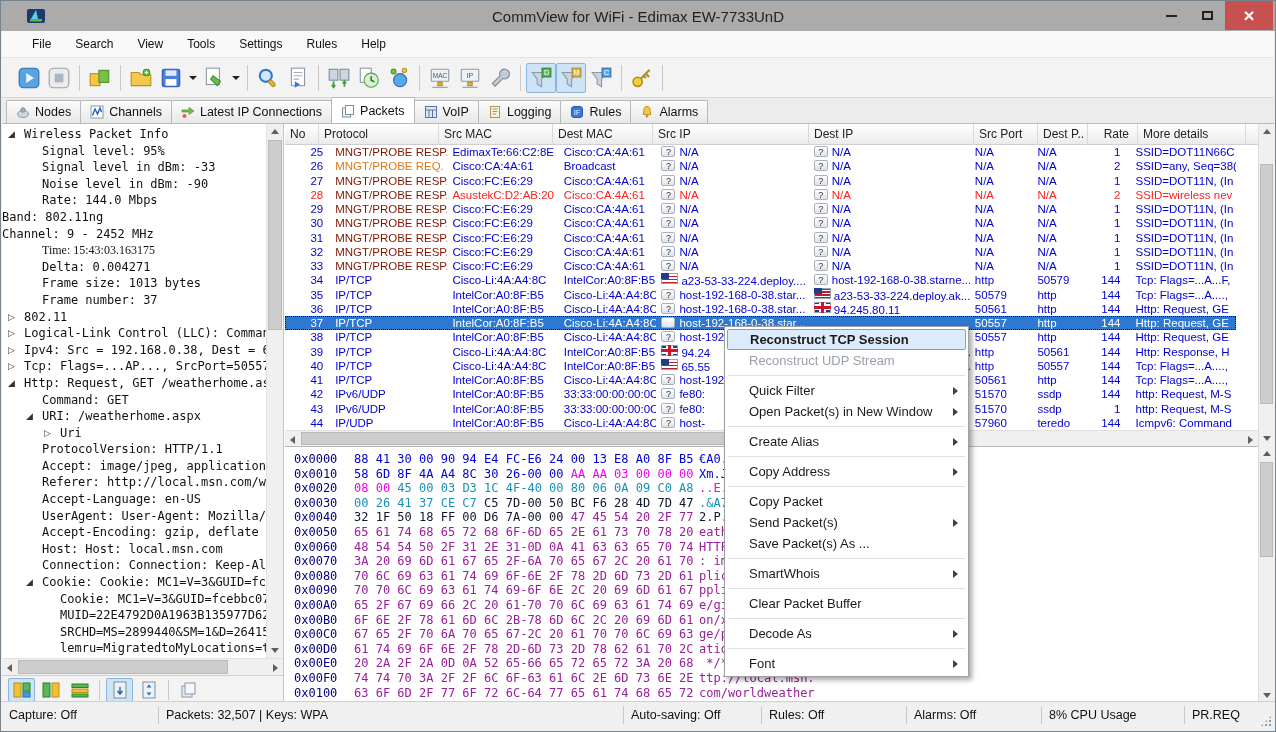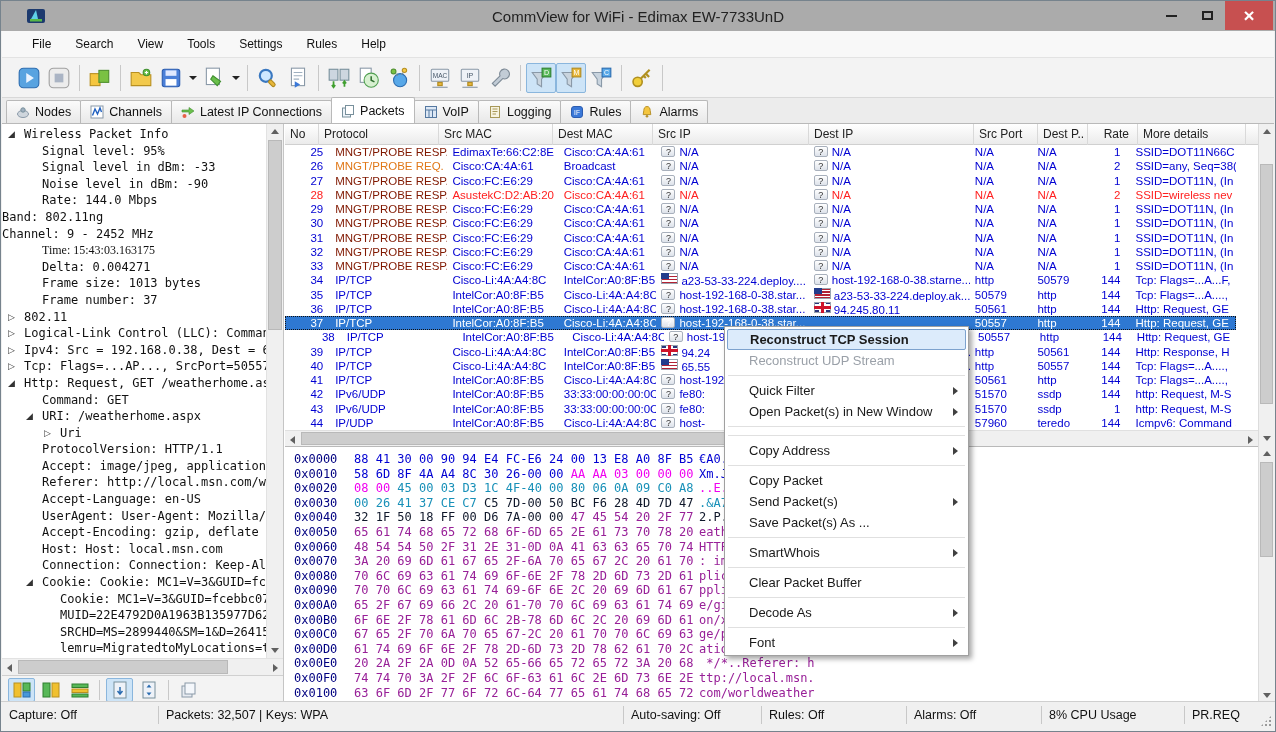--- a/index.html
+++ b/index.html
@@ -695,21 +695,21 @@
             <span class="cell c-smac" style="width: 114px;">IntelCor:A0:8F:B5</span>
             <span class="cell c-dmac" style="width: 100px;">Cisco-Li:4A:A4:8C</span>
             <span class="cell" style="width: 156px;"><span class="qmark">?</span>host-192-168-0-38.star...</span>
             <span class="cell" style="width: 165px;"></span>
             <span class="cell c-sport" style="width: 64px;">50557</span>
             <span class="cell c-dport" style="width: 50px;">http</span>
             <span class="cell c-rate" style="width: 50px;">144</span>
             <span class="cell c-details" style="width: 108px;">Http: Request, GE</span>
           </div>
           <div class="prow ">
-            <span class="cell c-no" style="width: 46px; margin-left: 12px;">38</span>
+            <span class="cell c-no" style="width: 46px;">38</span>
             <span class="cell c-proto" style="width: 120px;">IP/TCP</span>
             <span class="cell c-smac" style="width: 114px;">IntelCor:A0:8F:B5</span>
             <span class="cell c-dmac" style="width: 100px;">Cisco-Li:4A:A4:8C</span>
             <span class="cell" style="width: 156px;"><span class="qmark">?</span>host-192-168-0-38.star...</span>
             <span class="cell" style="width: 165px;"></span>
             <span class="cell c-sport" style="width: 64px;">50557</span>
             <span class="cell c-dport" style="width: 50px;">http</span>
             <span class="cell c-rate" style="width: 50px;">144</span>
             <span class="cell c-details" style="width: 108px;">Http: Request, GE</span>
           </div>
@@ -840,20 +840,21 @@
     <span class="grip"></span>
   </div>
 
   <div class="ctxmenu" id="ctxmenu">
       <div class="cm-item bold hl"><span class="cm-label">Reconstruct TCP Session</span></div>
       <div class="cm-item disabled"><span class="cm-label">Reconstruct UDP Stream</span></div>
       <div class="cm-sep"></div>
       <div class="cm-item"><span class="cm-label">Quick Filter</span><span class="cm-arrow"></span></div>
       <div class="cm-item"><span class="cm-label">Open Packet(s) in New Window</span><span class="cm-arrow"></span></div>
       <div class="cm-sep"></div>
+      <div class="cm-item"><span class="cm-label">Create Alias</span><span class="cm-arrow"></span></div>
       <div class="cm-sep"></div>
       <div class="cm-item"><span class="cm-label">Copy Address</span><span class="cm-arrow"></span></div>
       <div class="cm-sep"></div>
       <div class="cm-item"><span class="cm-label">Copy Packet</span></div>
       <div class="cm-item"><span class="cm-label">Send Packet(s)</span><span class="cm-arrow"></span></div>
       <div class="cm-item"><span class="cm-label">Save Packet(s) As ...</span></div>
       <div class="cm-sep"></div>
       <div class="cm-item"><span class="cm-label">SmartWhois</span><span class="cm-arrow"></span></div>
       <div class="cm-sep"></div>
       <div class="cm-item"><span class="cm-label">Clear Packet Buffer</span></div>

